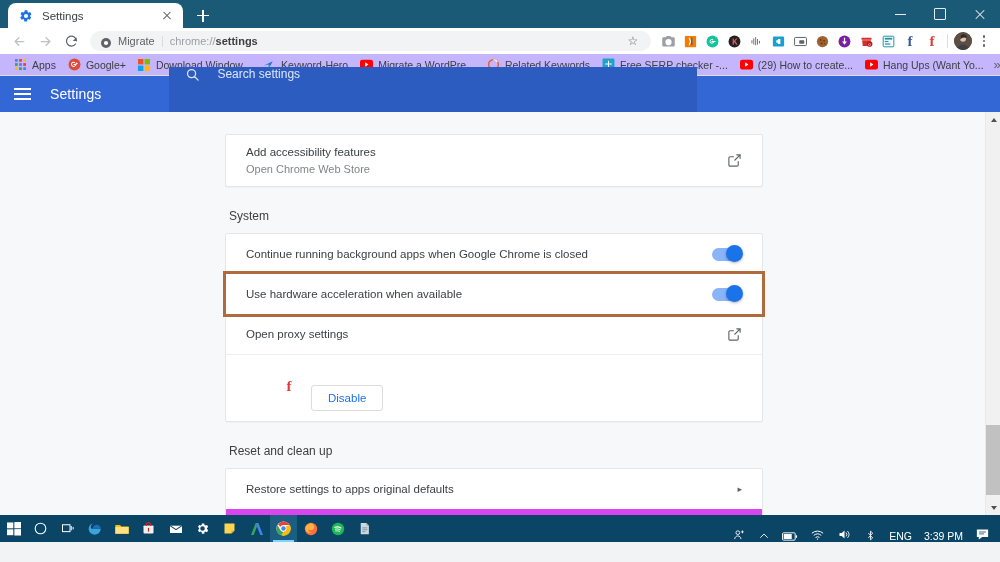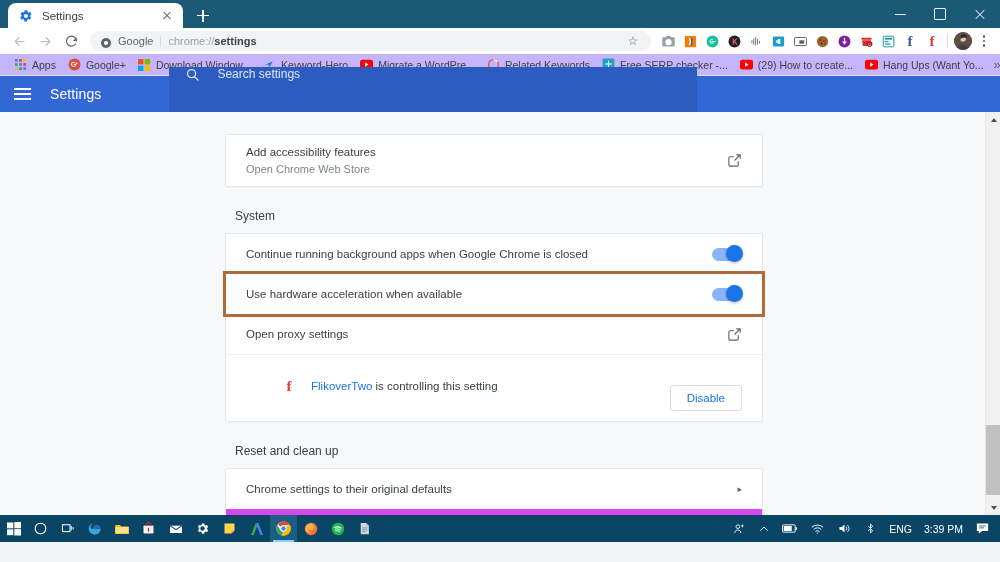--- a/index.html
+++ b/index.html
@@ -172,21 +172,21 @@
   }
   .row {
     display:flex; align-items:center; min-height:40px; padding:0 20px;
     cursor:pointer;
   }
   .row + .row { border-top:6px solid #d946ef; }
   .row-texts { flex:1; min-width:0; padding:9px 0; }
   .row-title { font-size:11.5px; color:#3c4043; line-height:16px; }
   .row-sub { font-size:11px; color:#80868b; line-height:16px; margin-top:1px; }
   .section-title {
-    font-size:12px; color:#3c4043; margin:22px 0 10px 10px;
+    font-size:12px; color:#3c4043; margin:22px 0 10px 4px;
   }
 
   .extlink-icon {
     width:15px; height:15px; flex:0 0 15px; color:#5f6368;
   }
   .chevron {
     width:14px; flex:0 0 14px; text-align:right; color:#5f6368;
     font-size:9px; line-height:1;
   }
 
@@ -258,21 +258,21 @@
   }
   .tb-item.active { background:#1c5d82; }
   .tb-item.active::after {
     content:""; position:absolute; bottom:0; left:3px; right:3px;
     height:2px; background:#7fd4ff;
   }
   .tray {
     margin-left:auto; display:flex; align-items:center; padding-right:4px;
   }
   .tray-item {
-    height:27px; display:flex; align-items:center; justify-content:center;
+    height:27px; display:flex; align-items:flex-end; justify-content:center;
     padding:0 6px; cursor:pointer; color:#ffffff;
   }
   .tray-text { font-size:10.5px; color:#ffffff; white-space:nowrap; }
 </style>
 </head>
 <body>
 
 <div id="browser">
 
   <div class="titlebar">
@@ -311,21 +311,21 @@
         </svg>
     </div>
 
     <div class="omnibox">
       <span class="omni-secure-icon">
         <svg viewBox="0 0 24 24" width="12" height="12">
           <circle cx="12" cy="12" r="10" fill="#5f6368"></circle>
           <circle cx="12" cy="12" r="4.2" fill="#fff"></circle>
         </svg>
       </span>
-      <span class="omni-scheme">Google</span>
+      <span class="omni-scheme">Migrate</span>
       <span class="omni-sep"></span>
       <span class="omni-url"><span>chrome://</span><b>settings</b></span>
       <span style="flex:1"></span>
       <span class="omni-star" style="font-size:12px;color:#5f6368;">☆</span>
     </div>
 
     <div class="ext-strip">
       <div class="ext">
         <svg viewBox="0 0 24 24" width="15" height="15">
             <path fill="#9aa0a6" d="M9 3l-1.5 2H4a2 2 0 0 0-2 2v11a2 2 0 0 0 2 2h16a2 2 0 0 0 2-2V7a2 2 0 0 0-2-2h-3.5L15 3H9zm3 5a5 5 0 1 1 0 10 5 5 0 0 1 0-10z"></path>
@@ -587,31 +587,30 @@
           <span class="extlink-icon">
             <svg viewBox="0 0 24 24" width="15" height="15">
                 <path fill="none" stroke="#5f6368" stroke-width="1.8" d="M18 13v6a2 2 0 0 1-2 2H5a2 2 0 0 1-2-2V8a2 2 0 0 1 2-2h6"></path>
                 <path fill="none" stroke="#5f6368" stroke-width="1.8" d="M15 3h6v6M21 3l-9 9"></path>
               </svg>
           </span>
         </div>
 
         <div class="controlled-row">
           <span class="ctrl-icon">f</span>
-          <span class="ctrl-text"><a href="#">FlikoverTwo</a><span> is controlling this setting</span></span>
           <button class="btn-outline">Disable</button>
         </div>
       </div>
 
       <div class="section-title">Reset and clean up</div>
 
       <div class="card">
         <div class="row">
           <div class="row-texts">
-            <div class="row-title">Chrome settings to their original defaults</div>
+            <div class="row-title">Restore settings to apps original defaults</div>
           </div>
           <span class="chevron">▸</span>
         </div>
         <div class="row">
           <div class="row-texts">
             <div class="row-title">Clean up computer</div>
           </div>
           <span class="chevron">▸</span>
         </div>
       </div>

